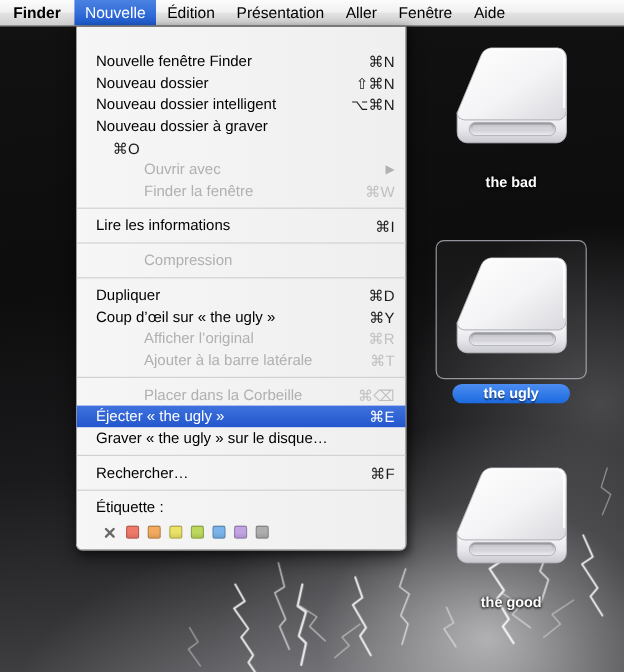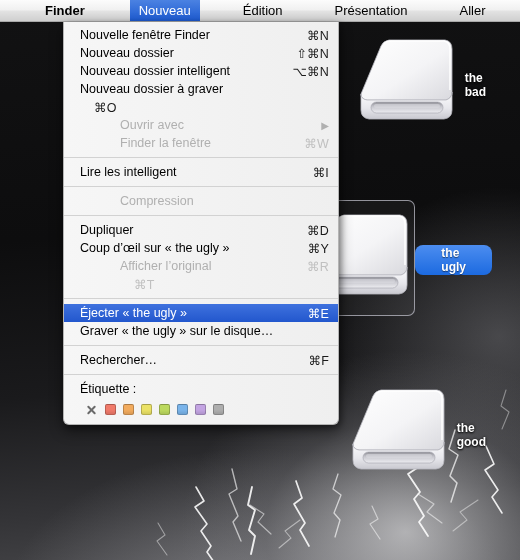--- a/index.html
+++ b/index.html
@@ -30,36 +30,35 @@
     display:flex; align-items:stretch;
     font-size:13px;
     z-index:40;
   }
   .mb-item {
     display:flex; align-items:center;
     padding:0 9px;
     color:#000;
     white-space:nowrap;
     line-height:22px;
-    margin-left:34px;
   }
   .mb-item.app { font-weight:bold; padding-left:11px; padding-right:11px; }
   .mb-item.active { background:#3b6fd4; color:#fff;
     background:linear-gradient(to bottom,#4b82e2 0%,#1d5ad0 100%); }
 
   
   #menu {
     position:absolute;
     left:63px; top:22px; width:276px;
     background:#f3f3f3;
     background:linear-gradient(to right,#f6f6f6 0%, #f2f2f2 55%, #efefef 100%);
     border:1px solid #b4b4b4; border-top:none;
     border-bottom-left-radius:6px; border-bottom-right-radius:6px;
     box-shadow:0 6px 14px rgba(0,0,0,0.45), 2px 2px 6px rgba(0,0,0,0.35);
-    padding:4px 0 6px 0;
+    padding:20px 0 6px 0;
     font-size:12.5px;
     z-index:50;
   }
   .row {
     position:relative;
     height:18px;
     display:flex; align-items:center;
     padding:0 9px 0 16px;
     color:#000;
     white-space:nowrap;
@@ -98,23 +97,22 @@
   .sw-x:after  { transform:rotate(-45deg); }
   .sw {
     width:11px; height:11px; border-radius:2px;
     border:1px solid rgba(0,0,0,0.22);
   }
 
   
   .drive-wrap {
     position:absolute;
     width:132px;
-    display:flex; flex-direction:row; align-items:center;
+    display:flex; flex-direction:column; align-items:center;
     z-index:10;
-    justify-content:flex-end;
   }
   .drive-hit { width:126px; padding:6px 0 4px 0; display:flex; justify-content:center;
                border-radius:7px; }
   .drive-hit.sel { border:1px solid rgba(190,190,200,0.75); background:rgba(255,255,255,0.045); }
 
   .drive { position:relative; width:106px; height:104px; }
 
   .dlabel {
     margin-top:4px;
     font-size:12px; font-weight:bold; color:#fff;
@@ -241,21 +239,21 @@
   <rect x="18" y="70" width="72" height="11" rx="5.5" fill="url(#G3)" stroke="#a9a9b2" stroke-width="0.7"></rect>
   <rect x="21" y="72" width="66" height="4" rx="2" fill="#dcdce2" opacity="0.55"></rect>
 </svg></div>
       </div>
       <div class="dlabel">the good</div>
     </div>
   </div>
 
 <div id="menubar">
     <div class="mb-item app">Finder</div>
-    <div class="mb-item active">Nouveau</div>
+    <div class="mb-item active">Nouvelle</div>
     <div class="mb-item">Édition</div>
     <div class="mb-item">Présentation</div>
     <div class="mb-item">Aller</div>
     <div class="mb-item">Fenêtre</div>
     <div class="mb-item">Aide</div>
   </div>
 
 <div id="menu">
     <div class="row">
       <span class="label">Nouvelle fenêtre Finder</span>
@@ -278,44 +276,49 @@
     <div class="row disabled">
       <span class="label">Ouvrir avec</span>
       <span class="arrow">▶</span>
     </div>
     <div class="row disabled">
       <span class="label">Finder la fenêtre</span>
       <span class="sc">⌘W</span>
     </div>
     <div class="sep"></div>
     <div class="row">
-      <span class="label">Lire les intelligent</span>
+      <span class="label">Lire les informations</span>
       <span class="sc">⌘I</span>
     </div>
     <div class="sep"></div>
     <div class="row disabled">
       <span class="label">Compression</span>
     </div>
     <div class="sep"></div>
     <div class="row">
       <span class="label">Dupliquer</span>
       <span class="sc">⌘D</span>
     </div>
     <div class="row">
       <span class="label">Coup d’œil sur « the ugly »</span>
       <span class="sc">⌘Y</span>
     </div>
     <div class="row disabled">
       <span class="label">Afficher l’original</span>
       <span class="sc">⌘R</span>
     </div>
     <div class="row disabled">
+      <span class="label">Ajouter à la barre latérale</span>
       <span class="sc">⌘T</span>
     </div>
     <div class="sep"></div>
+    <div class="row disabled">
+      <span class="label">Placer dans la Corbeille</span>
+      <span class="sc">⌘⌫</span>
+    </div>
     <div class="row selected">
       <span class="label">Éjecter « the ugly »</span>
       <span class="sc">⌘E</span>
     </div>
     <div class="row">
       <span class="label">Graver « the ugly » sur le disque…</span>
     </div>
     <div class="sep"></div>
     <div class="row">
       <span class="label">Rechercher…</span>

